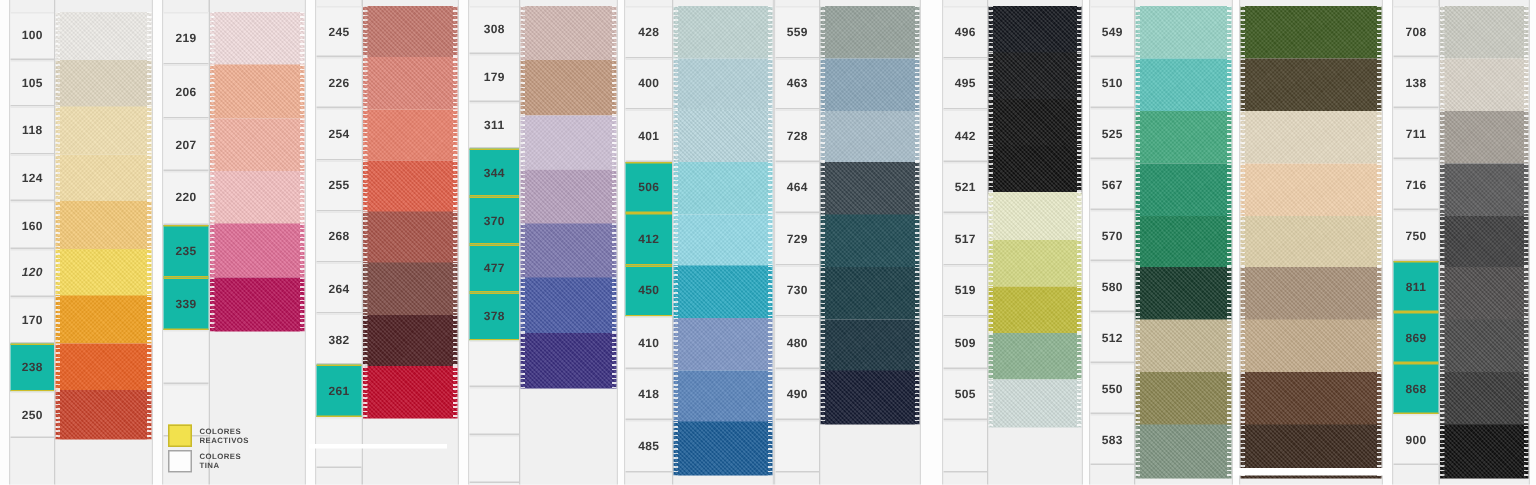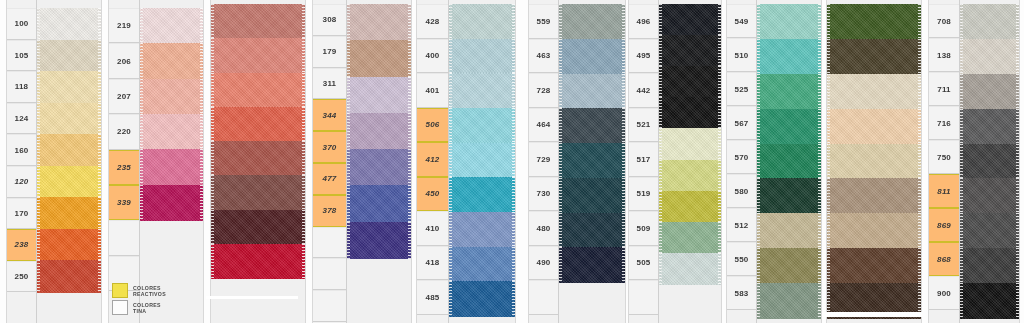--- a/index.html
+++ b/index.html
@@ -57,23 +57,22 @@
     background: #f3f3f3;
     display: flex;
     align-items: center;
     justify-content: center;
     font-size: 8px;
     font-weight: bold;
     color: #3a3a3a;
     letter-spacing: 0.2px;
   }
   .label-cell.reactive {
-    background: #fdba74;
+    background: #14b8a6;
     border-color: #cdbd2b;
-    font-style: italic;
   }
   .label-cell.blank {
     background: #f3f3f3;
     color: transparent;
   }
 
   
   .swatches {
     position: relative;
     flex: 1 1 auto;
@@ -238,20 +237,31 @@
               <div class="weave"></div>
             </div>
             <div class="swatch" style="top: 184.667px; height: 35.9333px; background: rgb(181, 18, 87);">
               <div class="weave"></div>
             </div>
           </div>
         </div>
       </div>
       <div class="col" style="left: 210px; width: 96px;">
         <div class="col-inner">
+          <div class="rail" style="flex-basis: 31px;">
+            <div class="label-cell" style="height: 34.2px; margin-top: 4px;">245</div>
+            <div class="label-cell" style="height: 34.2px;">226</div>
+            <div class="label-cell" style="height: 34.2px;">254</div>
+            <div class="label-cell" style="height: 34.2px;">255</div>
+            <div class="label-cell" style="height: 34.2px;">268</div>
+            <div class="label-cell" style="height: 34.2px;">264</div>
+            <div class="label-cell" style="height: 34.2px;">382</div>
+            <div class="label-cell reactive" style="height: 34.2px;">261</div>
+            <div class="label-cell blank" style="height: 34.2px;"></div>
+          </div>
           <div class="swatches">
             <div class="swatch" style="top: 4px; height: 34.85px; background: rgb(194, 118, 108);">
               <div class="weave"></div>
             </div>
             <div class="swatch" style="top: 38.25px; height: 34.85px; background: rgb(221, 133, 120);">
               <div class="weave"></div>
             </div>
             <div class="swatch" style="top: 72.5px; height: 34.85px; background: rgb(232, 128, 107);">
               <div class="weave"></div>
             </div>
@@ -349,21 +359,21 @@
             </div>
             <div class="swatch" style="top: 246.667px; height: 35.2667px; background: rgb(90, 132, 187);">
               <div class="weave"></div>
             </div>
             <div class="swatch" style="top: 281.333px; height: 35.2667px; background: rgb(26, 92, 150);">
               <div class="weave"></div>
             </div>
           </div>
         </div>
       </div>
-      <div class="col" style="left: 528px; width: 98px;">
+      <div class="col" style="left: 516px; width: 98px;">
         <div class="col-inner">
           <div class="rail" style="flex-basis: 30px;">
             <div class="label-cell" style="height: 34.5px; margin-top: 4px;">559</div>
             <div class="label-cell" style="height: 34.5px;">463</div>
             <div class="label-cell" style="height: 34.5px;">728</div>
             <div class="label-cell" style="height: 34.5px;">464</div>
             <div class="label-cell" style="height: 34.5px;">729</div>
             <div class="label-cell" style="height: 34.5px;">730</div>
             <div class="label-cell" style="height: 34.5px;">480</div>
             <div class="label-cell" style="height: 34.5px;">490</div>

